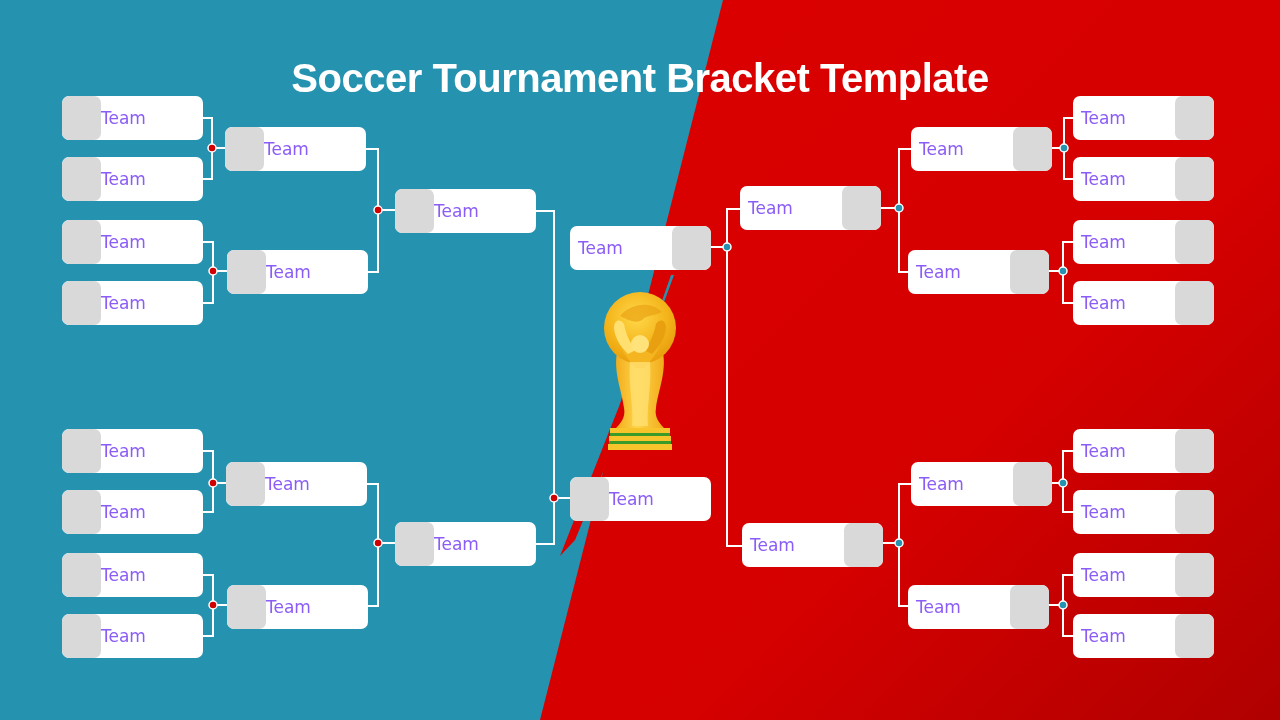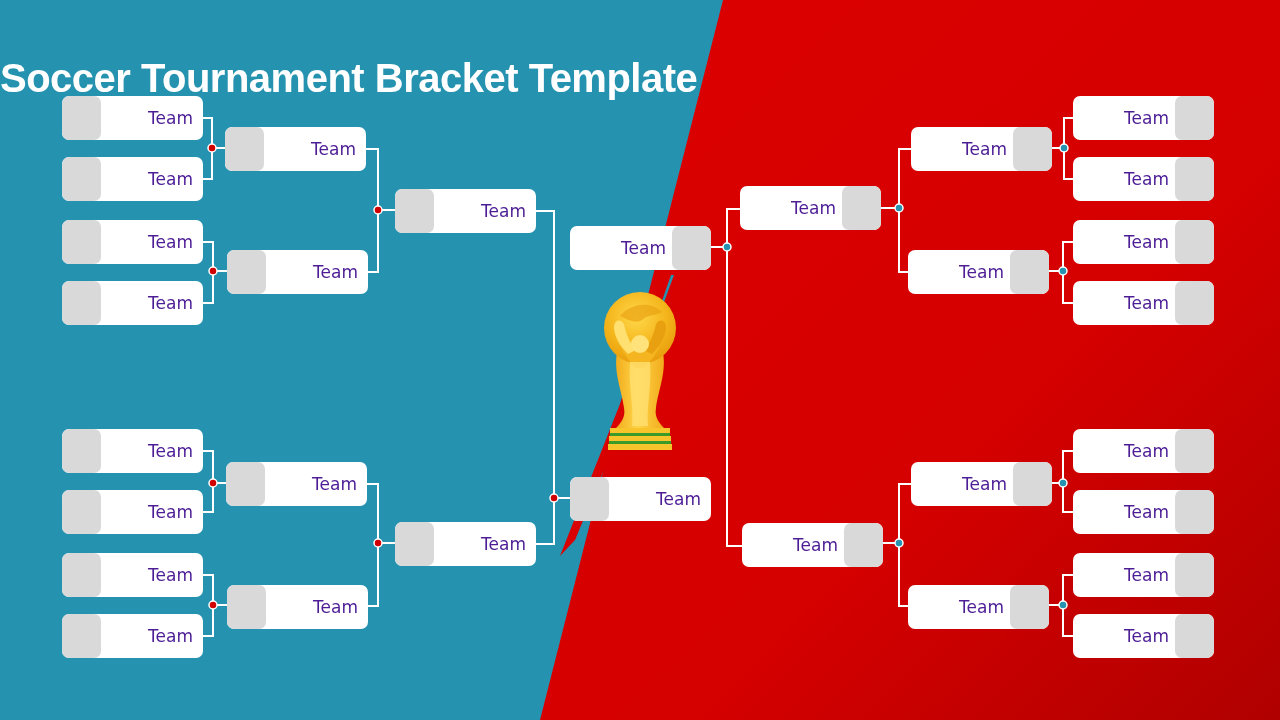--- a/index.html
+++ b/index.html
@@ -1,23 +1,23 @@
 <!DOCTYPE html>
 <html><head>
 <meta charset="utf-8">
 <style>
   html,body{margin:0;padding:0;}
   body{width:1280px;height:720px;position:relative;overflow:hidden;font-family:"Liberation Sans",sans-serif;background:#2592b0;}
   .bg{position:absolute;left:0;top:0;width:1280px;height:720px;}
-  .title{position:absolute;left:0;top:56px;width:1280px;text-align:left;color:#fff;font-weight:bold;font-size:40px;letter-spacing:-0.5px;}
+  .title{position:absolute;left:0;top:56px;width:1280px;text-align:center;color:#fff;font-weight:bold;font-size:40px;letter-spacing:-0.5px;}
   .team{position:absolute;width:141px;height:44px;background:#fff;border-radius:7px;overflow:hidden;}
   .team .shade{position:absolute;top:0;width:39px;height:44px;background:#d9d9d9;border-radius:7px;}
   .team.sl .shade{left:0;}
   .team.sr .shade{right:0;}
-  .team .lbl{position:absolute;top:0;height:44px;line-height:44px;font-size:17px;color:#4c1d95;text-align:right;font-family:"DejaVu Sans",sans-serif;}
+  .team .lbl{position:absolute;top:0;height:44px;line-height:44px;font-size:17px;color:#8b5cf6;text-align:left;font-family:"DejaVu Sans",sans-serif;}
   .team.sl .lbl{left:39px;width:92px;}
   .team.sr .lbl{left:8px;width:88px;}
   svg.lines{position:absolute;left:0;top:0;}
   .trophy{position:absolute;left:600px;top:290px;width:80px;height:162px;}
 </style>
 </head>
 <body>
 
 <svg class="bg" width="1280" height="720" viewBox="0 0 1280 720">
   <defs>

